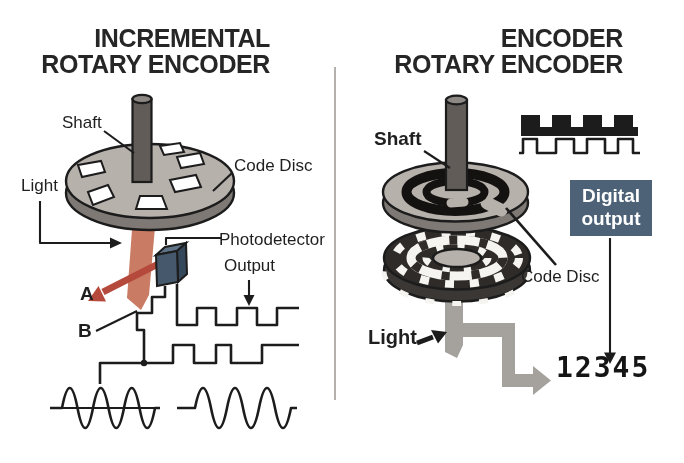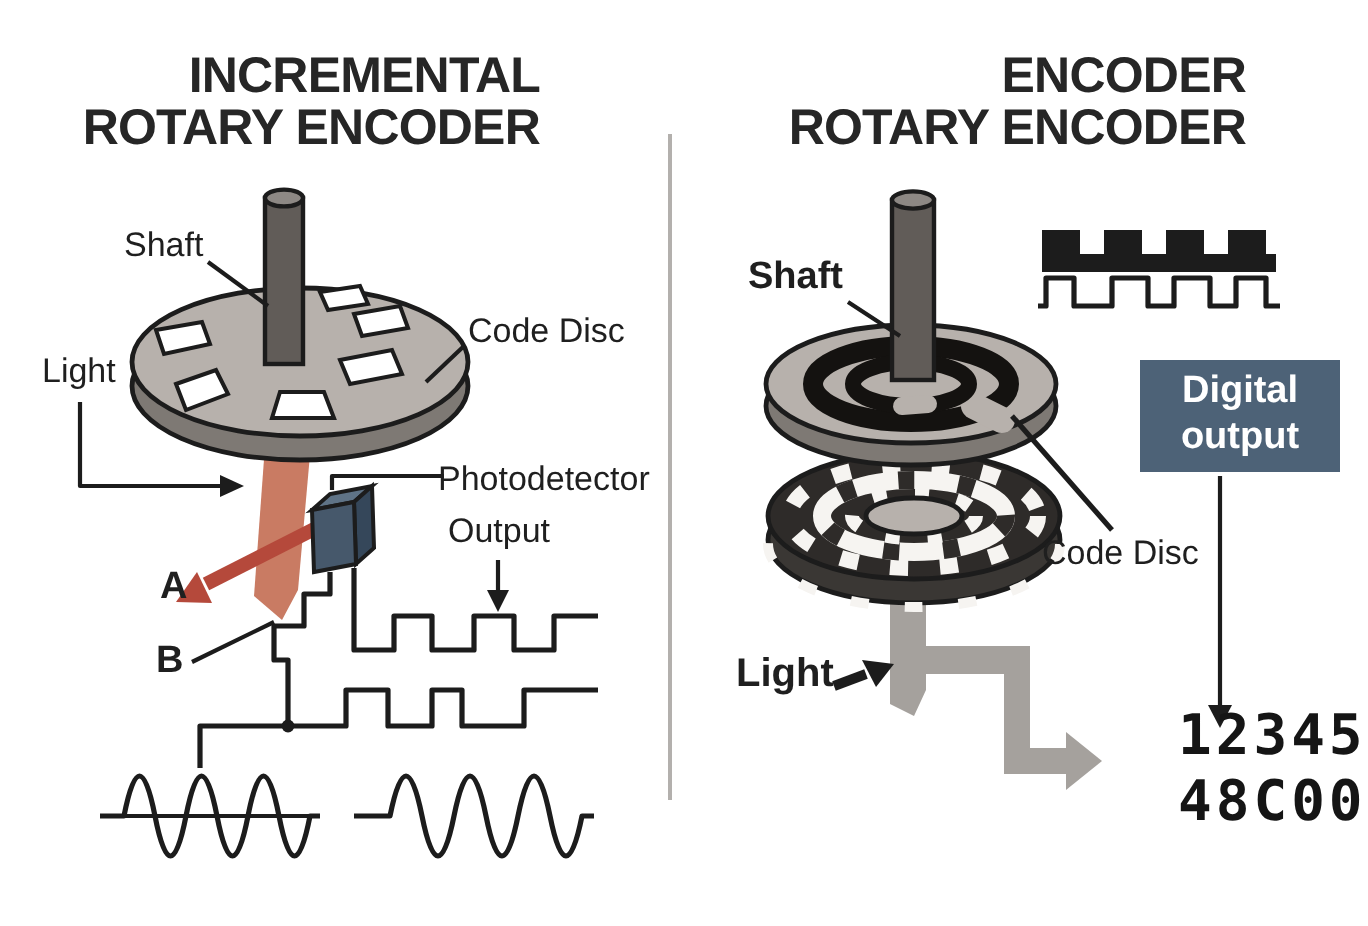--- a/index.html
+++ b/index.html
@@ -30,26 +30,26 @@
   .eraser    {stroke:var(--disc-face);stroke-linecap:round;fill:none;}
   .gray-b    {fill:var(--beam-gray);stroke:none;}
   .divider   {stroke:var(--divider);stroke-width:2;}
 
   
   .title{position:absolute;font-weight:700;font-size:25px;line-height:26px;
          letter-spacing:-0.4px;text-align:right;color:var(--title-text);white-space:nowrap;}
   .label{position:absolute;font-size:17px;font-weight:500;color:#1f1f1f;white-space:nowrap;}
   .label-big{position:absolute;font-size:19px;font-weight:700;color:#1f1f1f;white-space:nowrap;}
   .ab{position:absolute;font-size:19px;font-weight:700;color:#1f1f1f;}
-  .digital-box{position:absolute;left:570px;top:180px;width:100px;padding:4px 0 6px 0;
+  .digital-box{position:absolute;left:570px;top:180px;width:82px;padding:4px 0 6px 0;
          background:var(--digital-box);color:#fff;font-size:19px;line-height:23px;
          font-weight:700;text-align:center;}
   .readout{position:absolute;left:556px;top:351px;
          font-family:"DejaVu Sans Mono",monospace;font-weight:700;font-size:28px;
-         line-height:33px;letter-spacing:2px;color:#151515;margin-left:33px;}
+         line-height:33px;letter-spacing:2px;color:#151515;}
 </style>
 </head>
 <body>
 
 <div id="stage">
 
   <svg width="684" height="463" viewBox="0 0 684 463">
 
     <line class="divider" x1="335" y1="67" x2="335" y2="400"></line>
 
@@ -163,15 +163,14 @@
   <div class="label" style="left:521px;top:267px;">Code Disc</div>
   <div class="label-big" style="left:368px;top:326px;font-size:20px;">Light</div>
 
   <div class="digital-box">
     <div>Digital</div>
     <div>output</div>
   </div>
 
   <div class="readout">
     <div>12345</div>
-    <div>48C00</div>
   </div>
 </div>
 
 </body></html>

